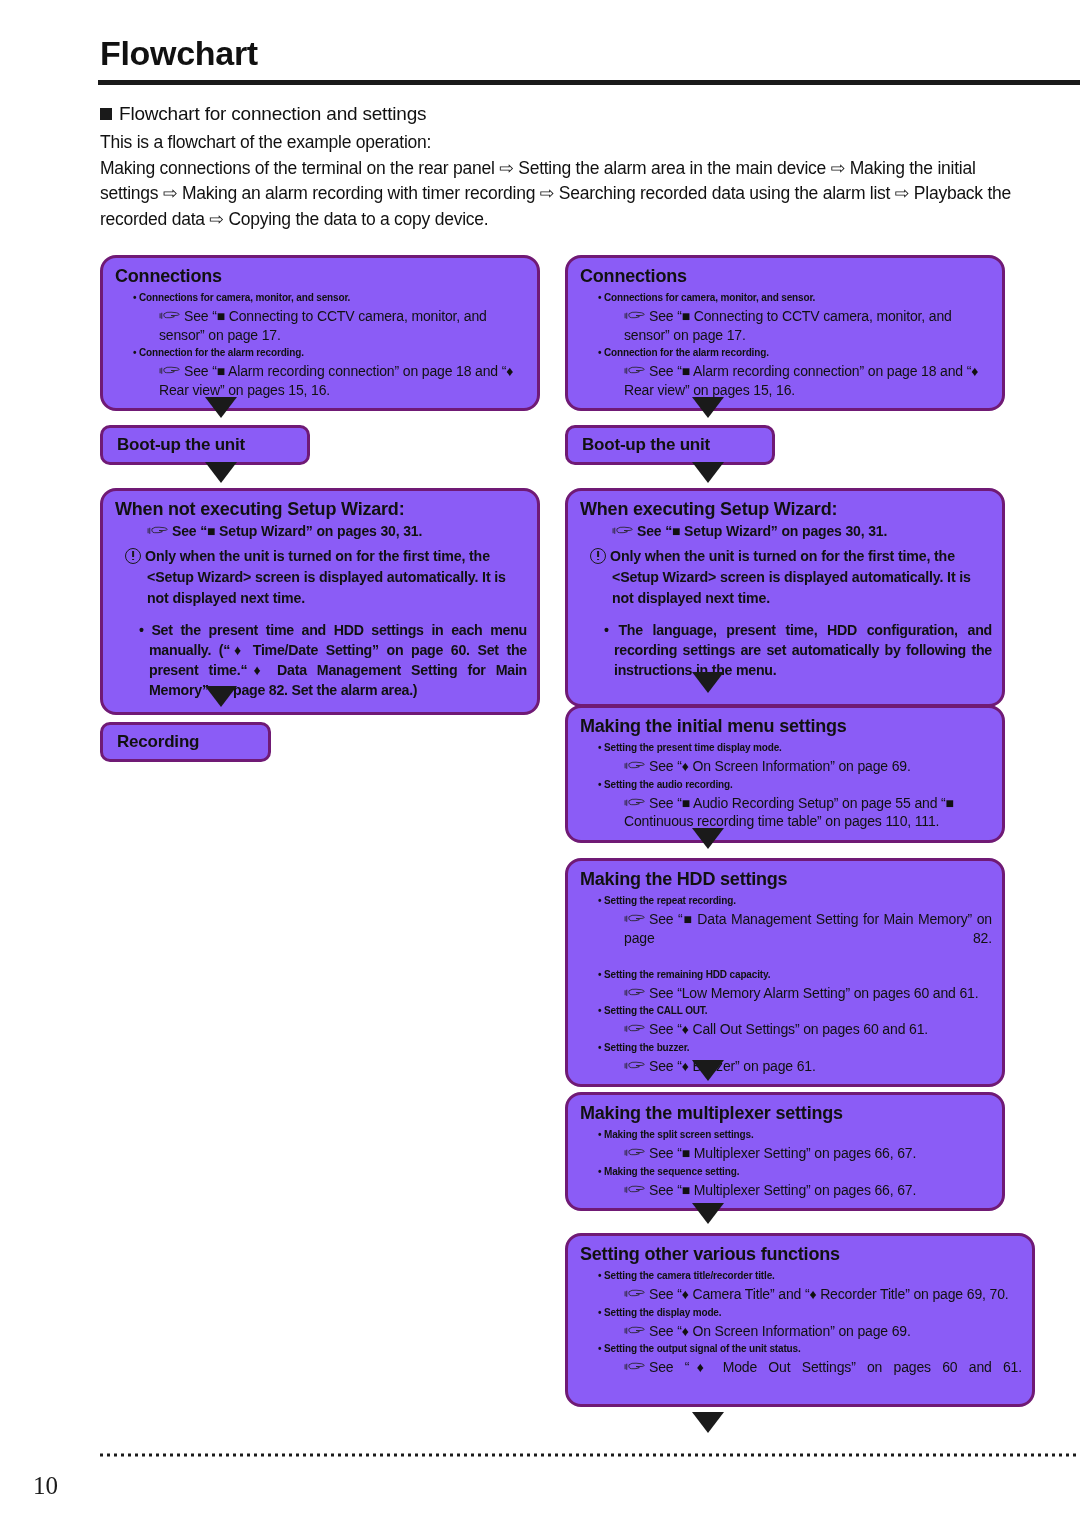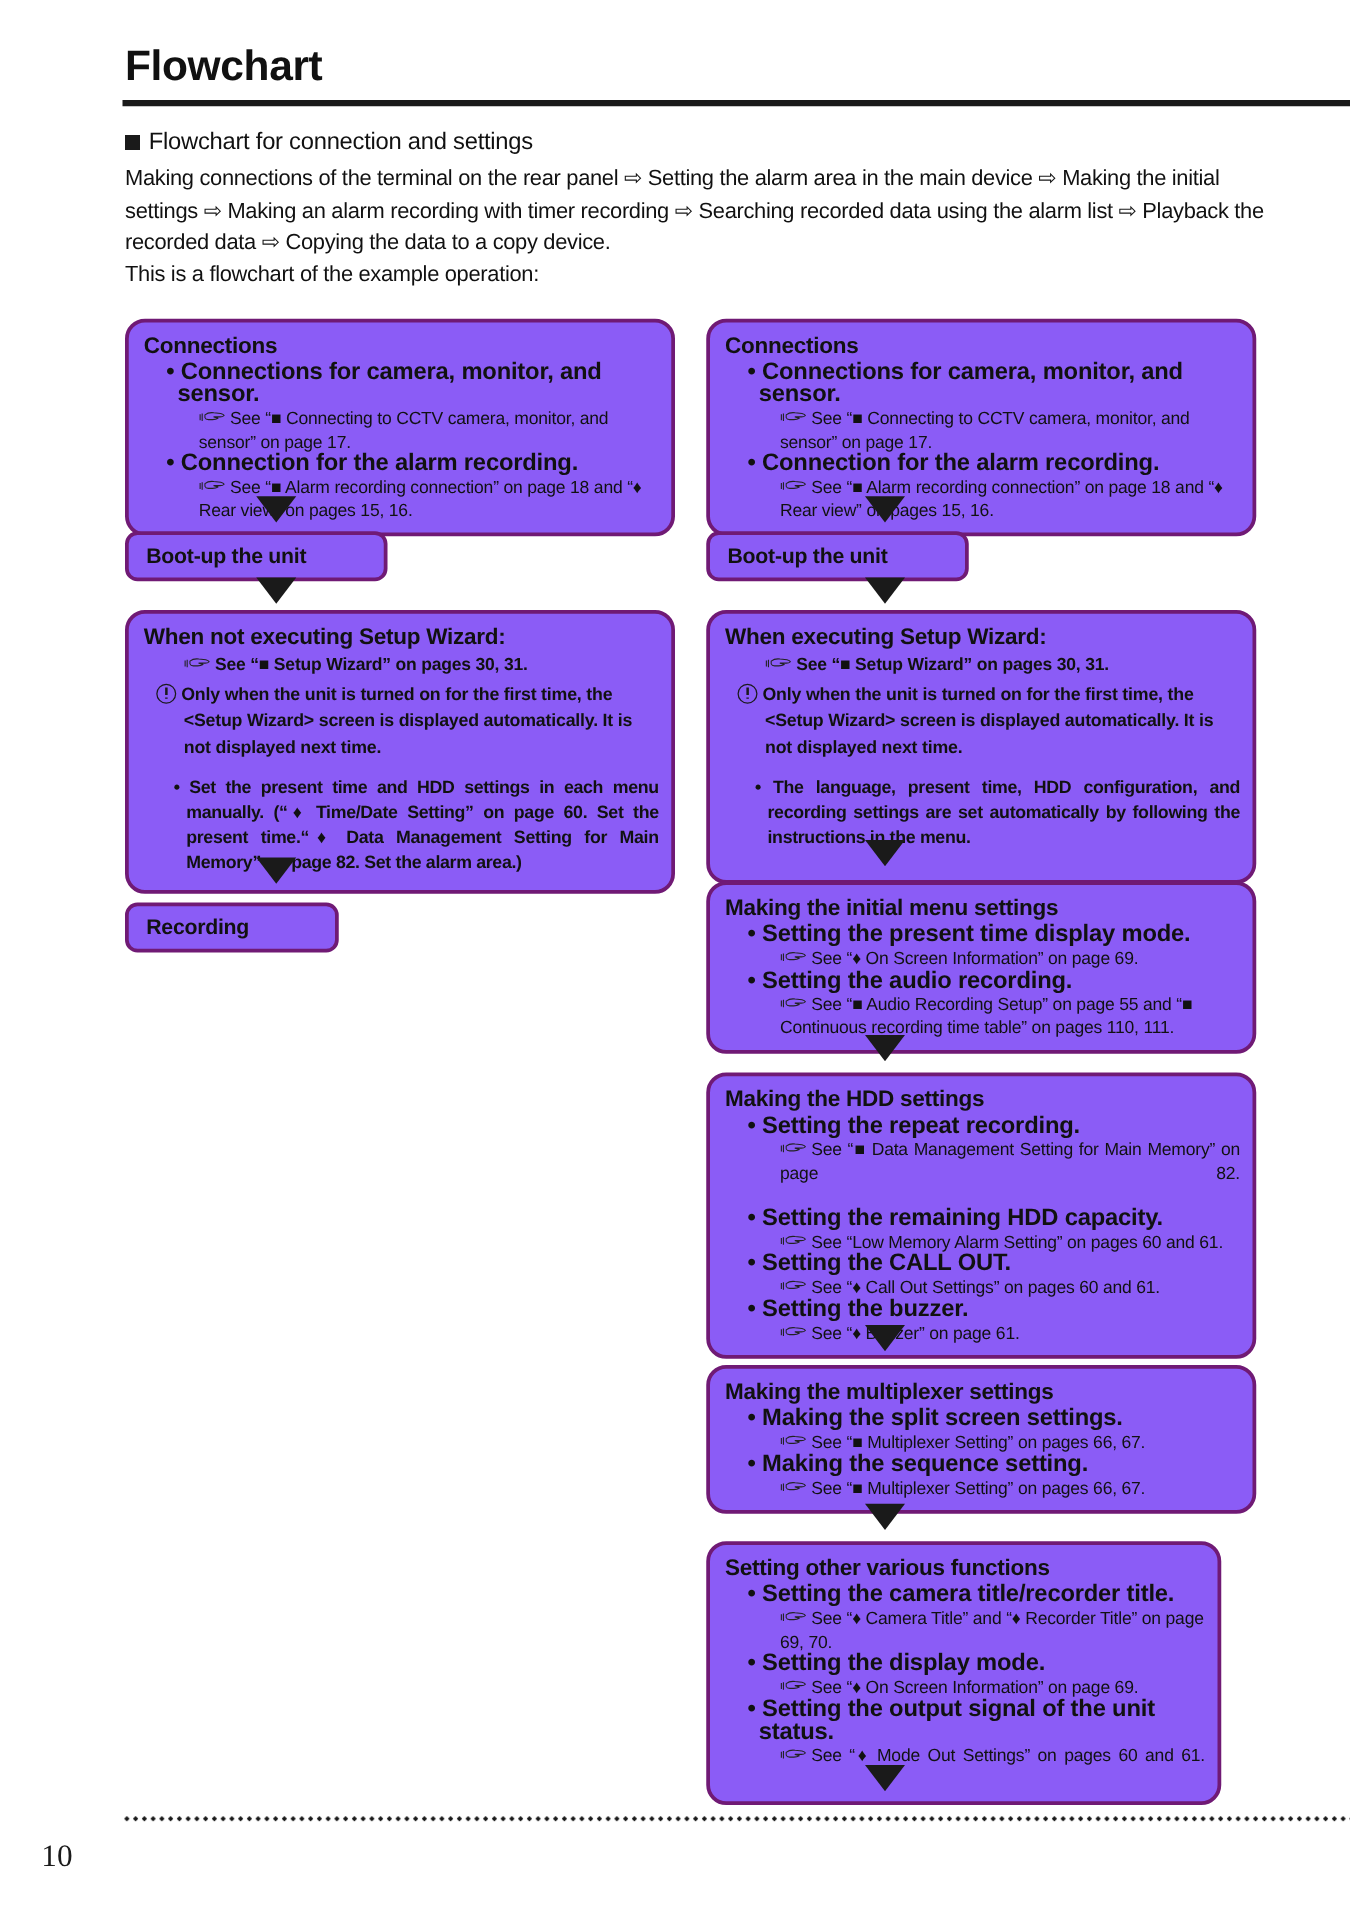--- a/index.html
+++ b/index.html
@@ -79,21 +79,21 @@
   .bx-title {
     font-size: 18px;
     font-weight: bold;
     letter-spacing: -0.2px;
     line-height: 23px;
     margin-bottom: 1px;
   }
   .bx-title.sm { font-size: 17px; }
 
   .bullet-line {
-    font-size: 19px;
+    font-size: 10px;
     font-weight: bold;
     letter-spacing: -0.15px;
     line-height: 18px;
     margin-left: 18px;
     text-indent: -9px;
     padding-left: 9px;
   }
   .bullet-line .dot { font-weight: bold; }
 
   .ref-line {
@@ -202,22 +202,22 @@
 
   <div class="page-title">Flowchart</div>
   <div class="title-rule"></div>
 
   <div class="section-head">
     <span class="sq"></span>
     <span>Flowchart for connection and settings</span>
   </div>
 
   <div class="intro">
+    <div>This is a flowchart of the example operation:</div>
     <div>Making connections of the terminal on the rear panel ⇨ Setting the alarm area in the main device ⇨ Making the initial settings ⇨ Making an alarm recording with timer recording ⇨ Searching recorded data using the alarm list ⇨ Playback the recorded data ⇨ Copying the data to a copy device.</div>
-    <div>This is a flowchart of the example operation:</div>
   </div>
 
   <div class="fbox" id="l-conn" style="left:100px; top:255px; width:440px;">
     <div class="bx-title">Connections</div>
 
     <div class="bullet-line">
       <span class="dot">•</span>&nbsp;<span>Connections for camera, monitor, and sensor.</span>
     </div>
     <div class="ref-line">
       <span class="hand">
@@ -442,21 +442,21 @@
         <svg viewBox="0 0 40 20" width="22" height="11" aria-hidden="true">
           <path d="M2 6 L2 15 M5 5 L5 16" stroke="#222" stroke-width="1.6" fill="none"></path>
           <path d="M9 7 q5 -4 13 -3 l10 1 q4 1 5 3 q-2 2 -6 2 l-9 0 q4 1 6 2 q-3 2 -8 2 l-6 0 q-4 0 -5 -3 z" fill="none" stroke="#222" stroke-width="1.5" stroke-linejoin="round"></path>
         </svg>
       </span><span>See “■ Multiplexer Setting” on pages 66, 67.</span>
     </div>
   </div>
 
   <div class="arrow-dn" style="left:692px; top:1203px;"></div>
 
-  <div class="fbox" style="left:565px; top:1233px; width:412px;">
+  <div class="fbox" style="left:565px; top:1233px; width:470px;">
     <div class="bx-title">Setting other various functions</div>
 
     <div class="bullet-line">
       <span class="dot">•</span>&nbsp;<span>Setting the camera title/recorder title.</span>
     </div>
     <div class="ref-line">
       <span class="hand">
         <svg viewBox="0 0 40 20" width="22" height="11" aria-hidden="true">
           <path d="M2 6 L2 15 M5 5 L5 16" stroke="#222" stroke-width="1.6" fill="none"></path>
           <path d="M9 7 q5 -4 13 -3 l10 1 q4 1 5 3 q-2 2 -6 2 l-9 0 q4 1 6 2 q-3 2 -8 2 l-6 0 q-4 0 -5 -3 z" fill="none" stroke="#222" stroke-width="1.5" stroke-linejoin="round"></path>

